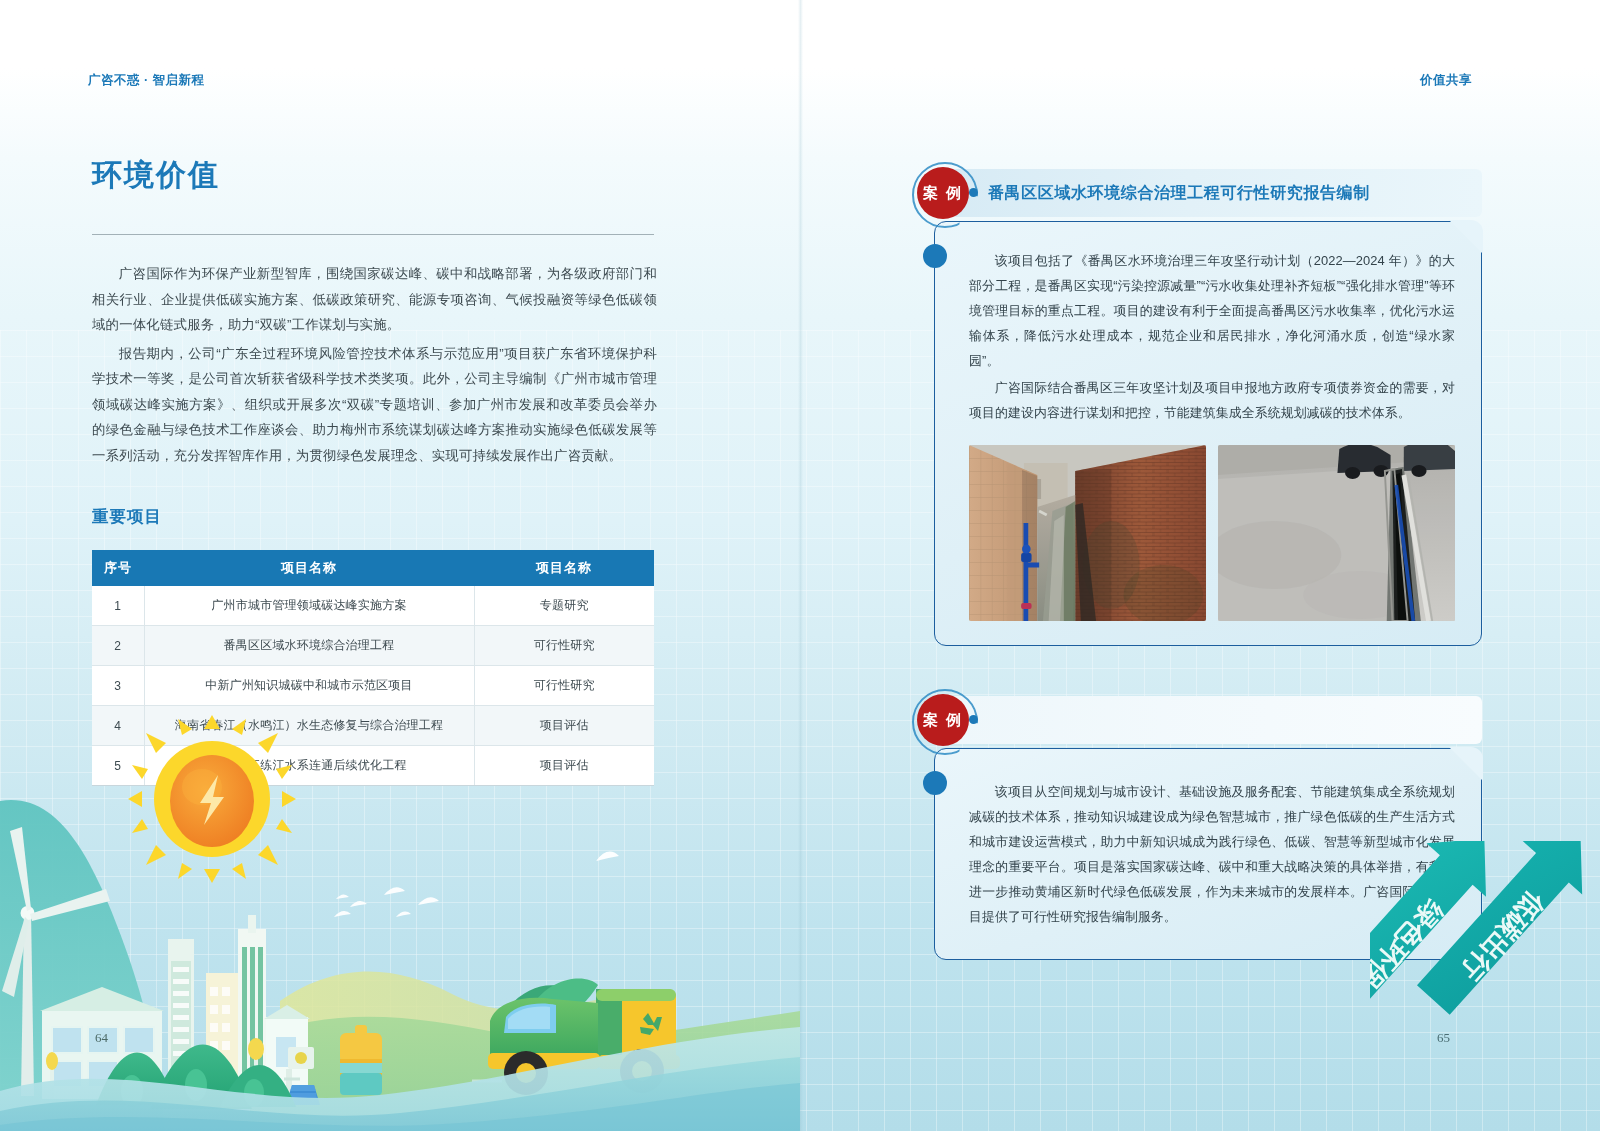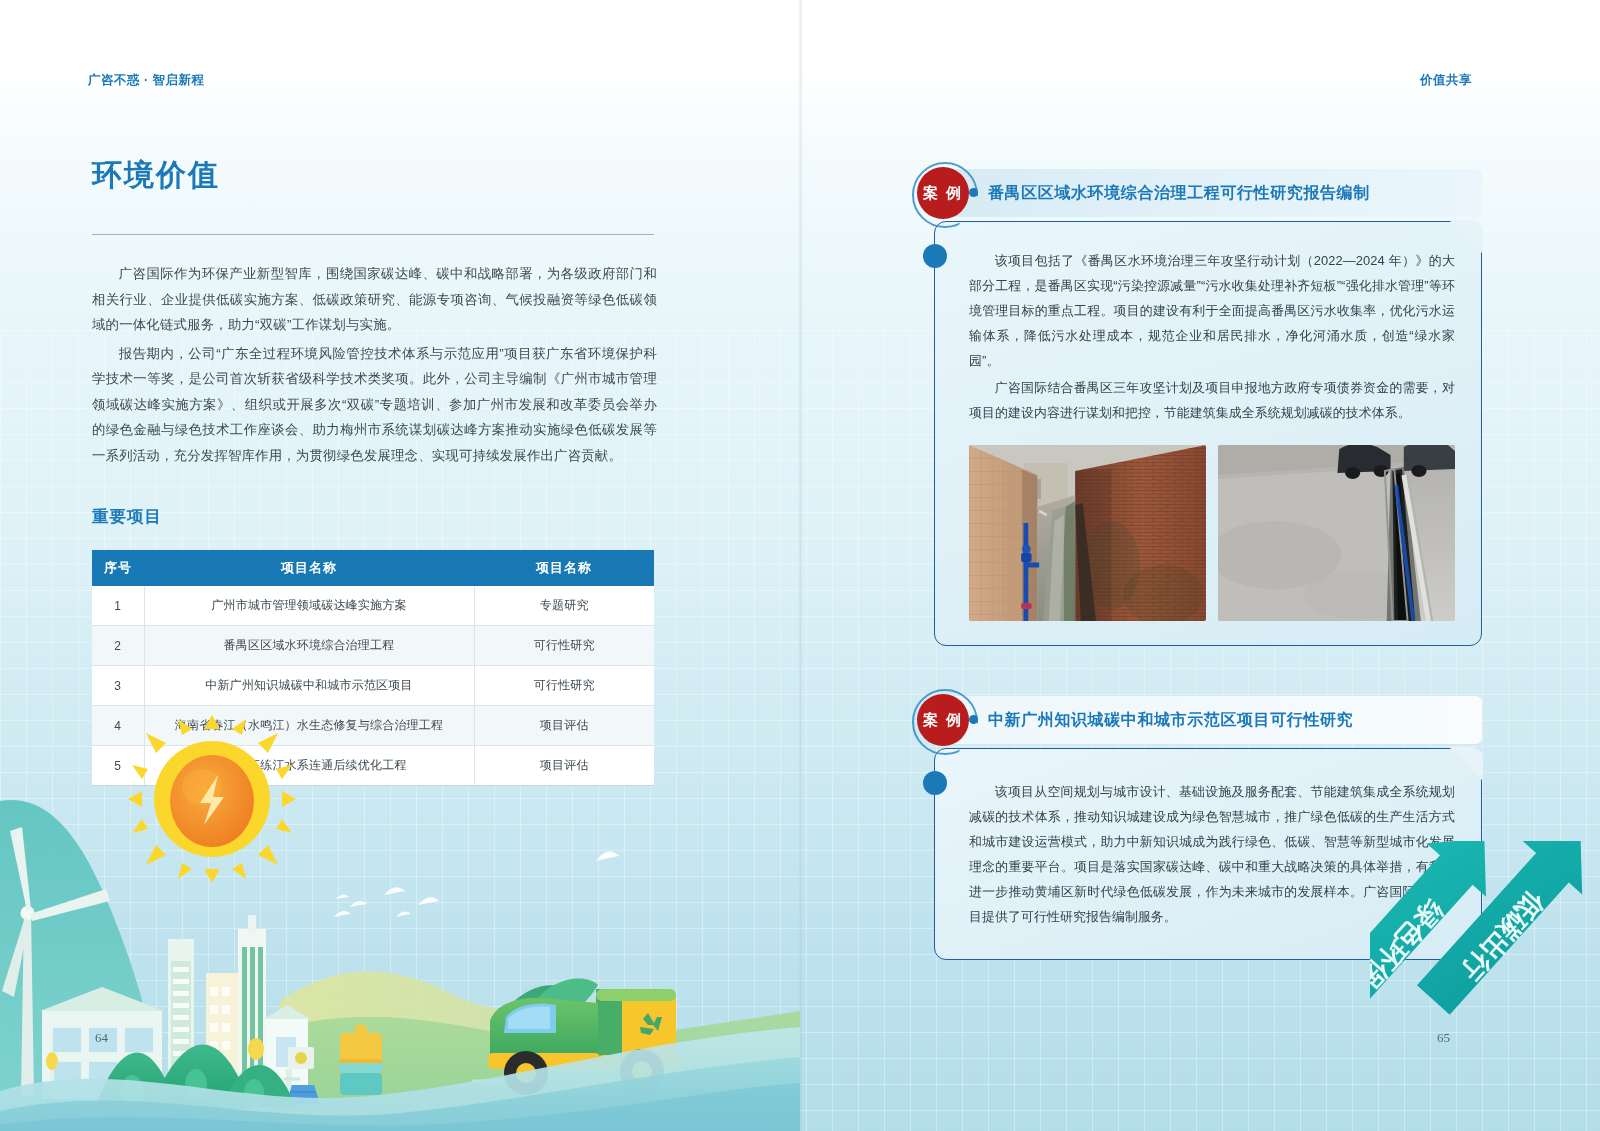--- a/index.html
+++ b/index.html
@@ -346,21 +346,20 @@
     </div>
 
     <div class="case-block" style="margin-top:46px;">
       <div class="case-head">
         <div class="case-head-bar plain"></div>
         <div class="badge">
           <div class="ring"></div>
           <div class="disc">案 例</div>
           <div class="dot"></div>
         </div>
-        <div class="case-title">中新广州知识城碳中和城市示范区项目可行性研究</div>
       </div>
 
       <div class="case-body" style="padding-top:30px;padding-bottom:30px;">
         <div class="notch"></div>
         <div class="corner"></div>
         <p class="case-p">该项目从空间规划与城市设计、基础设施及服务配套、节能建筑集成全系统规划减碳的技术体系，推动知识城建设成为绿色智慧城市，推广绿色低碳的生产生活方式和城市建设运营模式，助力中新知识城成为践行绿色、低碳、智慧等新型城市化发展理念的重要平台。项目是落实国家碳达峰、碳中和重大战略决策的具体举措，有利于进一步推动黄埔区新时代绿色低碳发展，作为未来城市的发展样本。广咨国际为该项目提供了可行性研究报告编制服务。</p>
       </div>
     </div>
 
   </div>

